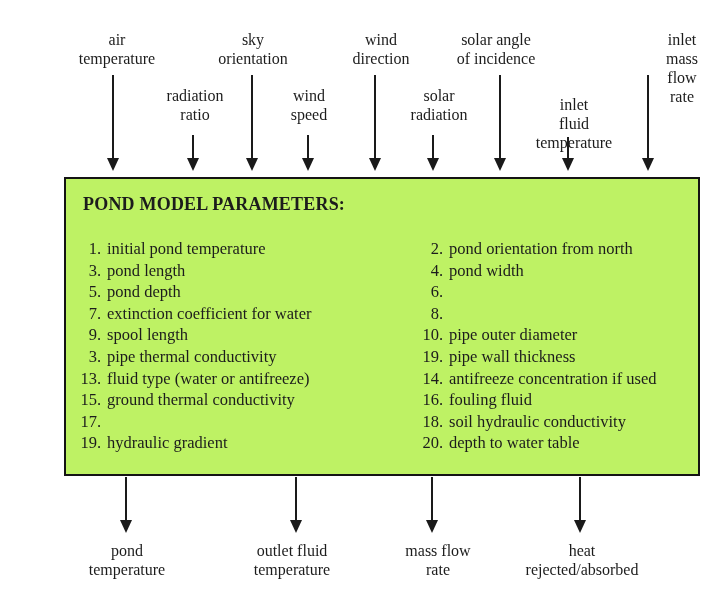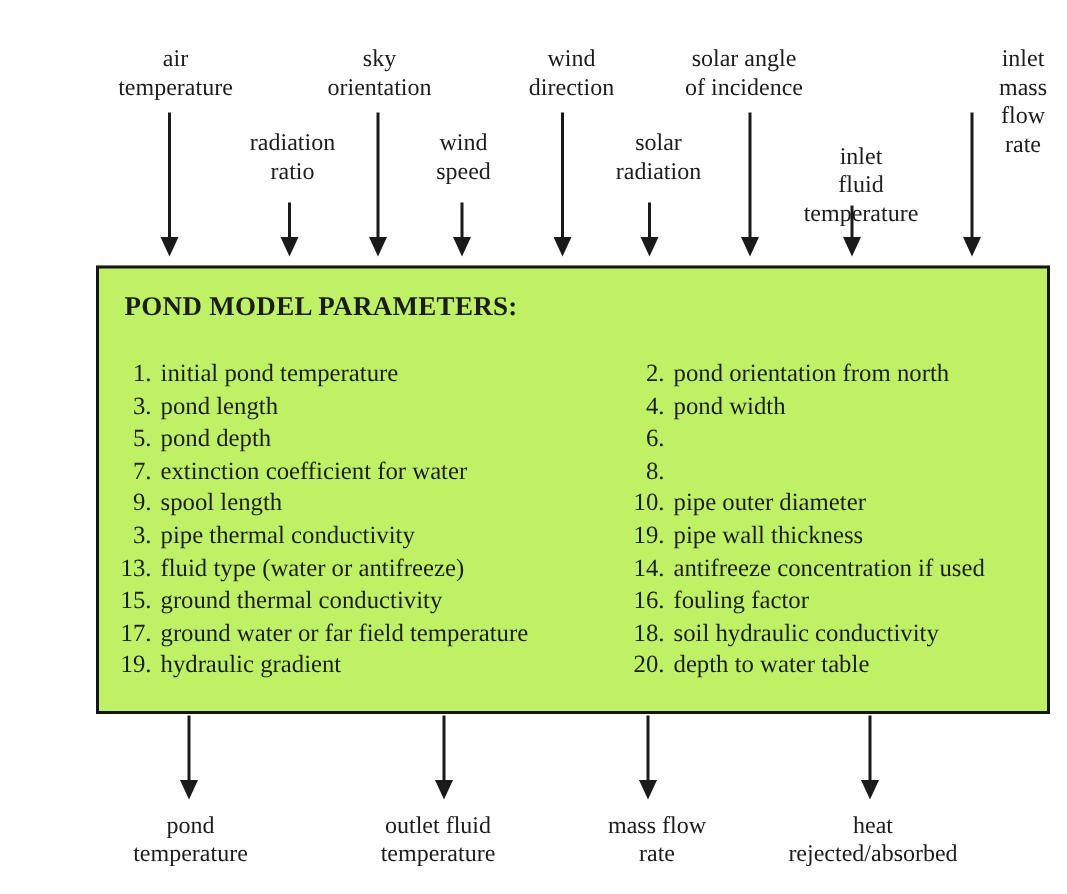--- a/index.html
+++ b/index.html
@@ -188,21 +188,20 @@
       <div class="row">
           <span class="num">13.</span>
           <span class="txt">fluid type (water or antifreeze)</span>
         </div>
       <div class="row">
           <span class="num">15.</span>
           <span class="txt">ground thermal conductivity</span>
         </div>
       <div class="row">
           <span class="num">17.</span>
-          <span class="txt">ground water or far field temperature</span>
         </div>
       <div class="row">
           <span class="num">19.</span>
           <span class="txt">hydraulic gradient</span>
         </div>
     </div>
 
     <div class="col col-r">
       <div class="row">
           <span class="num">2.</span>
@@ -225,21 +224,21 @@
       <div class="row">
           <span class="num">19.</span>
           <span class="txt">pipe wall thickness</span>
         </div>
       <div class="row">
           <span class="num">14.</span>
           <span class="txt">antifreeze concentration if used</span>
         </div>
       <div class="row">
           <span class="num">16.</span>
-          <span class="txt">fouling factor</span>
+          <span class="txt">fouling fluid</span>
         </div>
       <div class="row">
           <span class="num">18.</span>
           <span class="txt">soil hydraulic conductivity</span>
         </div>
       <div class="row">
           <span class="num">20.</span>
           <span class="txt">depth to water table</span>
         </div>
     </div>

